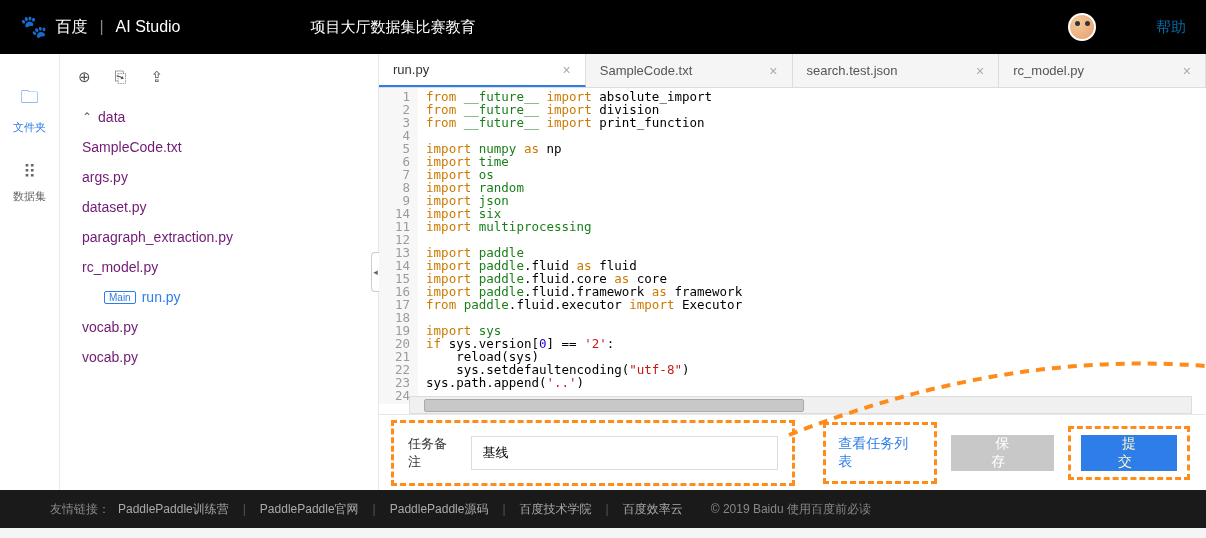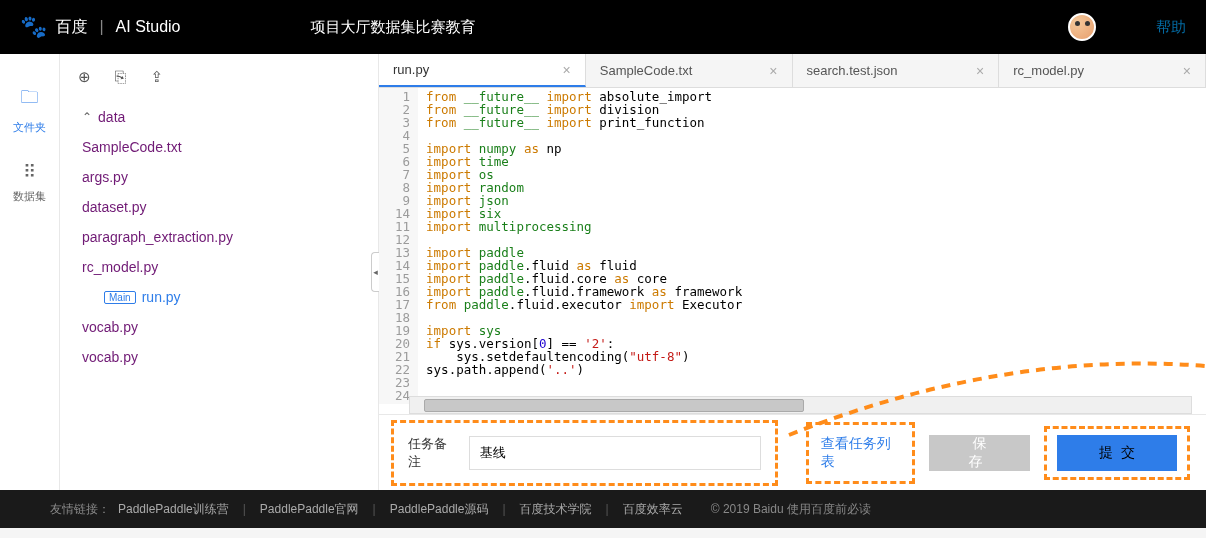--- a/index.html
+++ b/index.html
@@ -46,21 +46,21 @@
 .bottom-bar { height: 76px; background: #fff; border-top: 1px solid #e8e8e8; display: flex; align-items: center; padding: 0 16px 0 12px; gap: 14px; position: relative; }
 .remark-group { display: flex; align-items: center; gap: 12px; border: 3px dashed #ff8c1a; padding: 12px 14px; }
 .remark-group label { font-size: 13px; color: #333; }
 .remark-group input { width: 310px; height: 34px; border: 1px solid #ddd; padding: 0 10px; font-size: 13px; }
 .spacer { flex: 1; }
 .task-link-box { border: 3px dashed #ff8c1a; padding: 10px 12px; }
 .task-link-box a { color: #2e7de9; text-decoration: none; font-size: 14px; }
 .btn { height: 36px; padding: 0 26px; border: none; font-size: 14px; cursor: pointer; letter-spacing: 8px; text-indent: 8px; }
 .btn-save { background: #c8c8c8; color: #fff; }
 .btn-submit-box { border: 3px dashed #ff8c1a; padding: 6px 10px; }
-.btn-submit { background: #2e7de9; color: #000000; width: 120px; }
+.btn-submit { background: #2e7de9; color: #fef9c3; width: 96px; }
 .footer { background: #1a1a1a; height: 38px; display: flex; align-items: center; padding: 0 50px; color: #888; font-size: 12px; gap: 8px; }
 .footer a { color: #aaa; text-decoration: none; }
 .footer .sep { color: #555; margin: 0 6px; }
 svg.arrow { position: absolute; pointer-events: none; }
 </style>
 </head>
 <body>
 
 <div class="top-nav">
   <div class="logo-area">
@@ -179,20 +179,21 @@
             <div><span class="kw-from">import</span> <span class="kw-mod">multiprocessing</span></div>
             <div></div>
             <div><span class="kw-from">import</span> <span class="kw-mod">paddle</span></div>
             <div><span class="kw-from">import</span> <span class="kw-mod">paddle</span>.fluid <span class="kw-from">as</span> fluid</div>
             <div><span class="kw-from">import</span> <span class="kw-mod">paddle</span>.fluid.core <span class="kw-from">as</span> core</div>
             <div><span class="kw-from">import</span> <span class="kw-mod">paddle</span>.fluid.framework <span class="kw-from">as</span> framework</div>
             <div><span class="kw-from">from</span> <span class="kw-mod">paddle</span>.fluid.executor <span class="kw-from">import</span> Executor</div>
             <div></div>
             <div><span class="kw-from">import</span> <span class="kw-mod">sys</span></div>
             <div><span class="kw-from">if</span> sys.version[<span class="kw-num">0</span>] == <span class="kw-str">'2'</span>:</div>
+            <div>    reload(sys)</div>
             <div>    sys.setdefaultencoding(<span class="kw-str">"utf-8"</span>)</div>
             <div>sys.path.append(<span class="kw-str">'..'</span>)</div>
             <div></div>
           </div>
       </div>
       <div class="hscroll">
           <div class="hscroll-thumb"></div>
         </div>
     </div>
 

